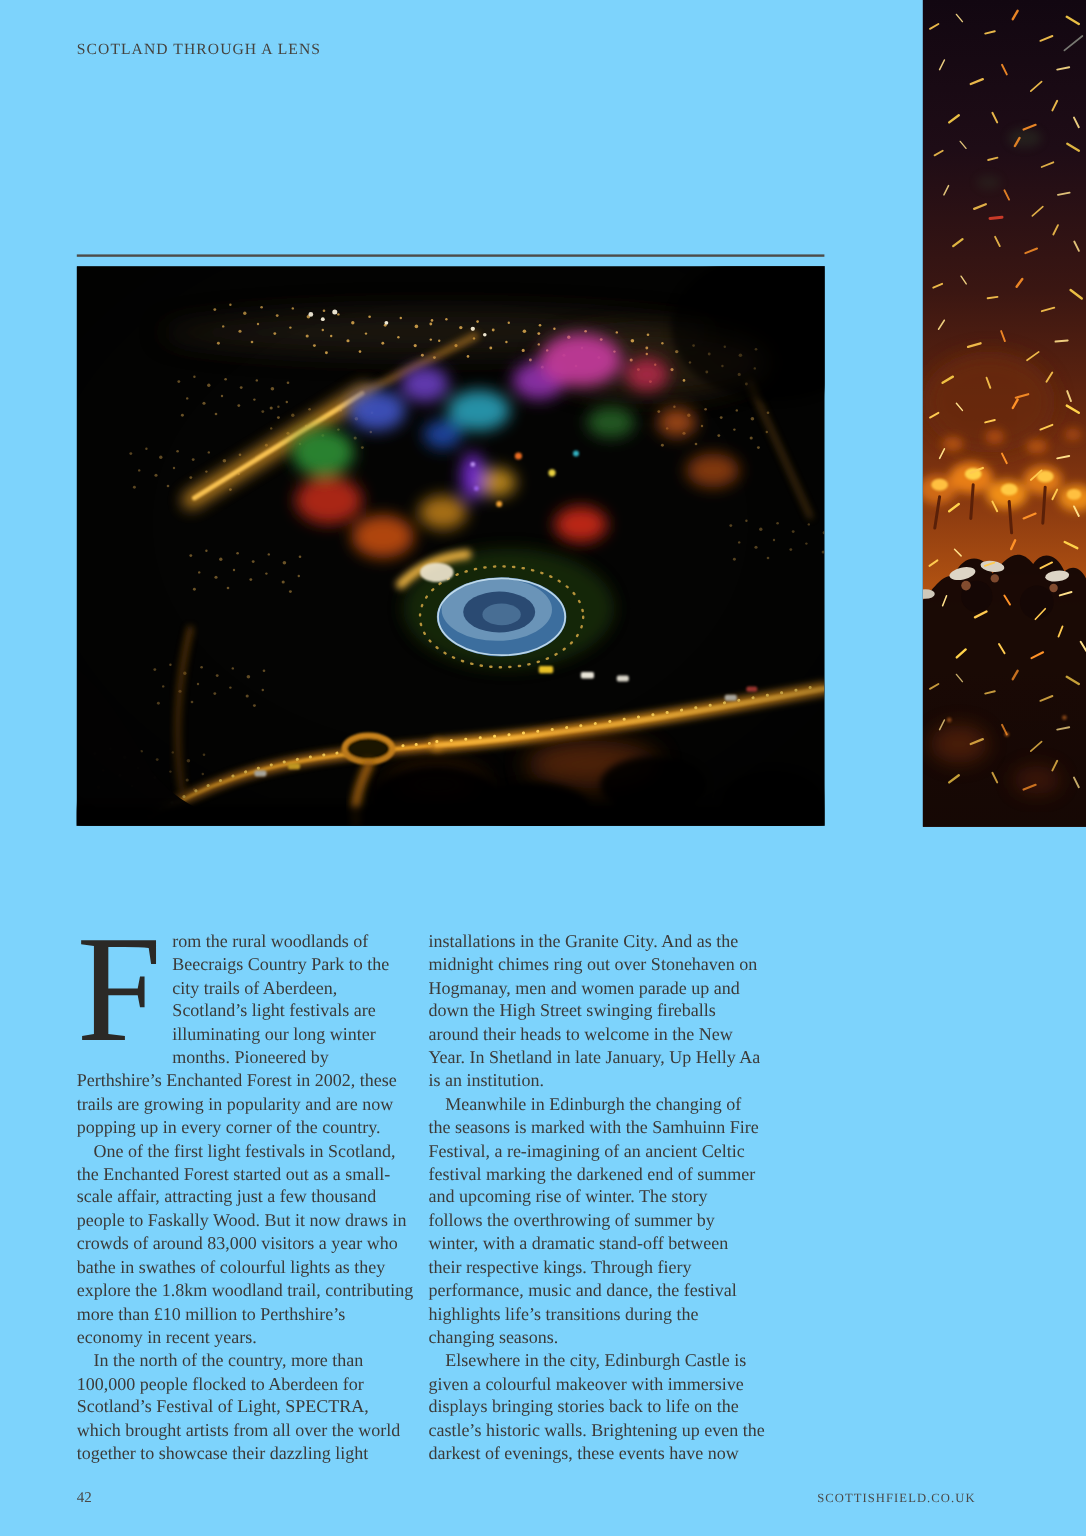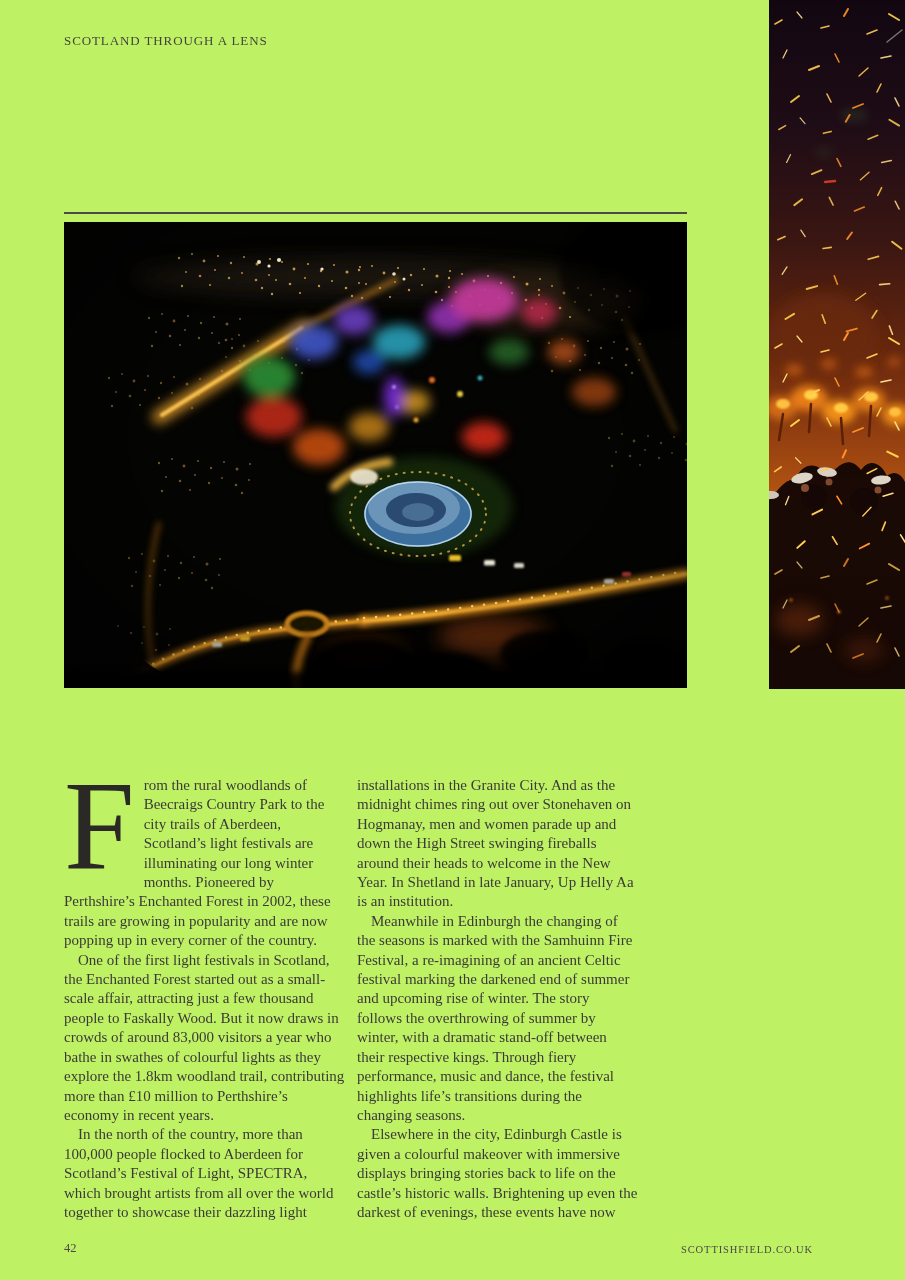--- a/index.html
+++ b/index.html
@@ -1,18 +1,18 @@
 <!DOCTYPE html>
 <html><head>
 <meta charset="utf-8">
 <style>
   html,body{margin:0;padding:0;background:#e8e8e6;}
   .page{
     position:relative;width:905px;height:1280px;margin:0 auto;
-    background:#bef264;overflow:hidden;
+    background:#7dd3fc;overflow:hidden;
     font-family:"Liberation Serif", serif;color:#3c3a38;
   }
   .kicker{
     position:absolute;left:64px;top:33px;
     font-size:13px;letter-spacing:0.9px;color:#45433f;
     font-variant:small-caps;text-transform:uppercase;
   }
   .rule{
     position:absolute;left:64px;top:212px;width:623px;height:2px;
     background:#4d4b48;

